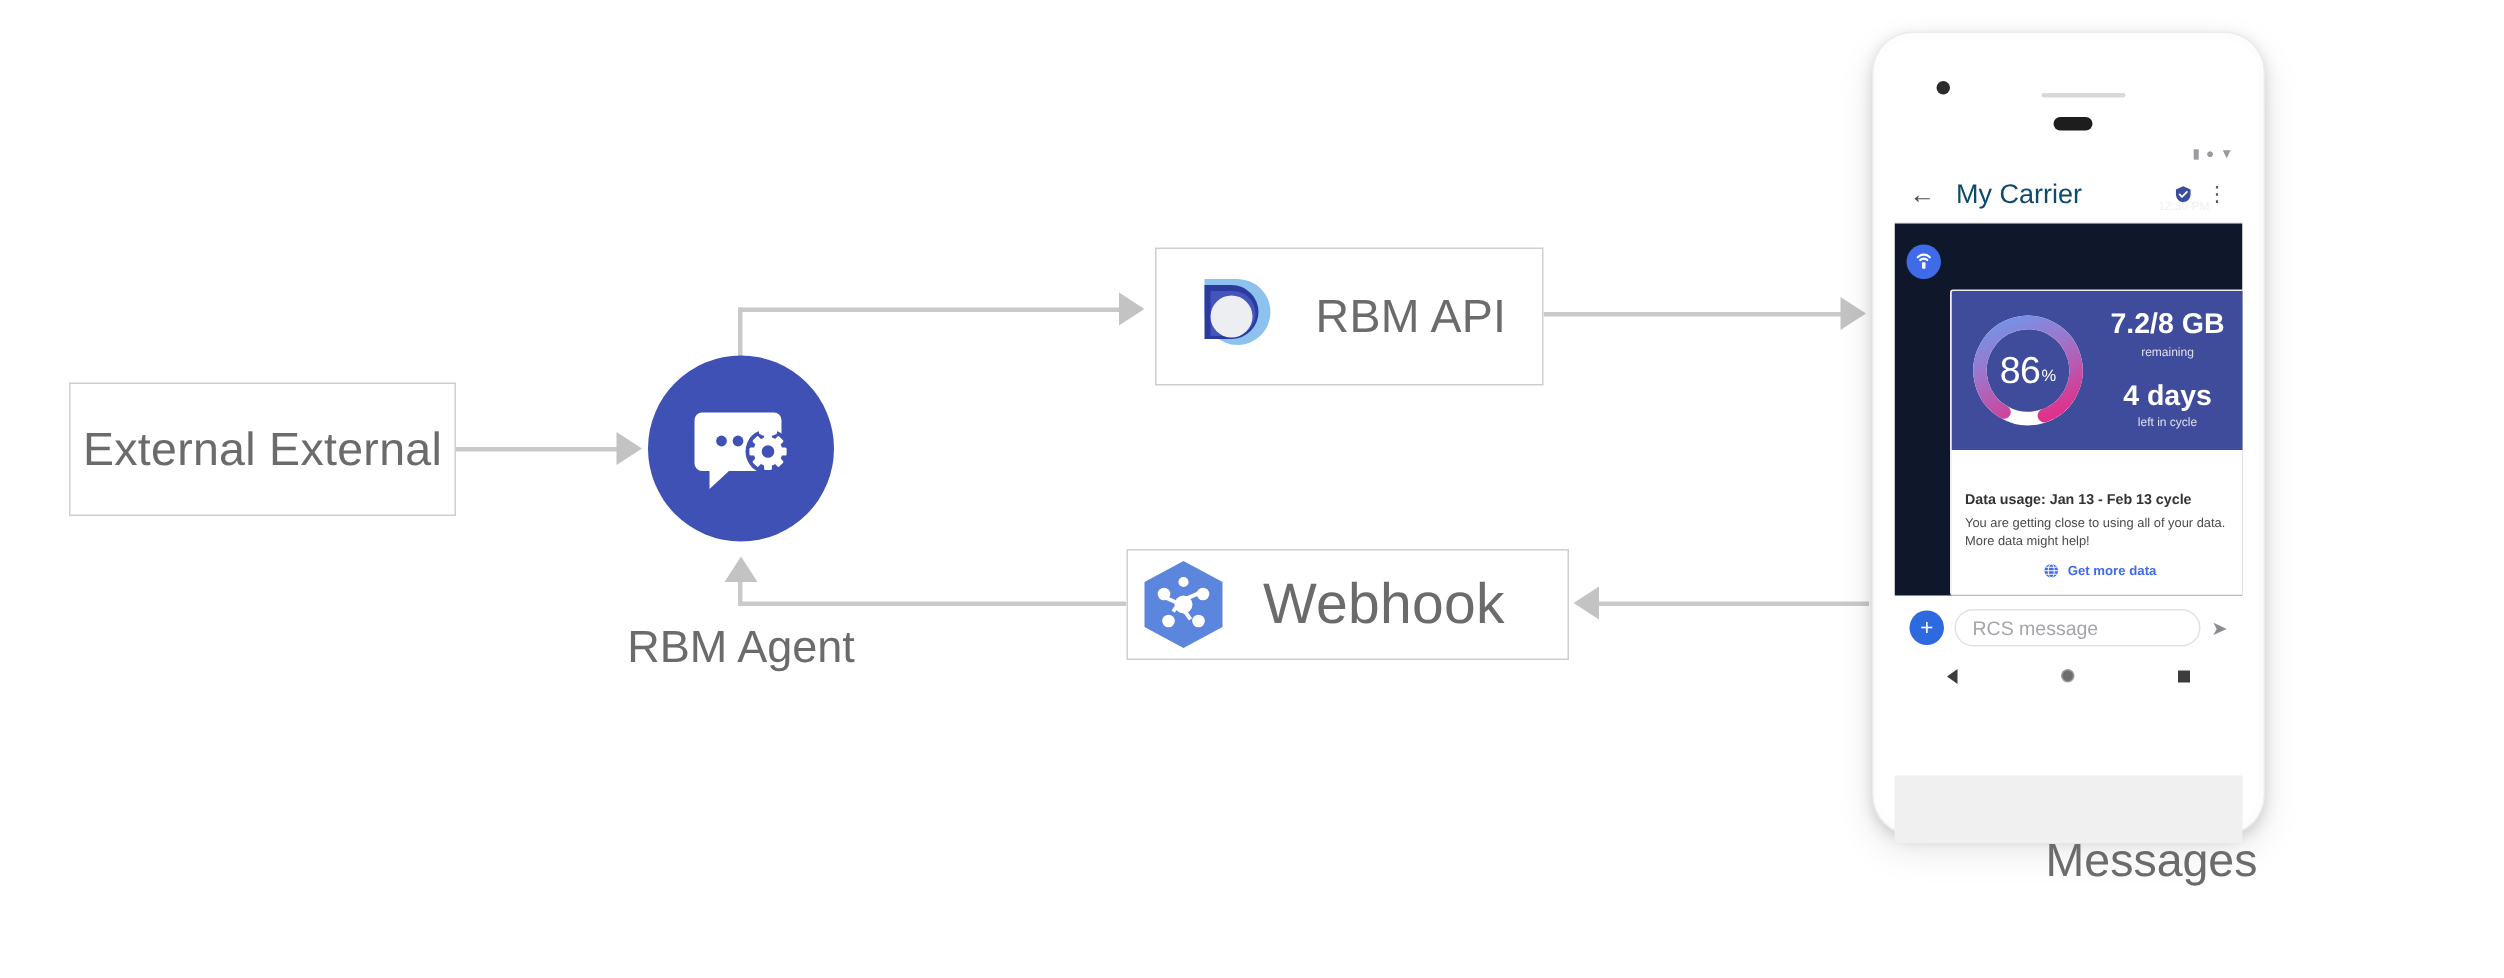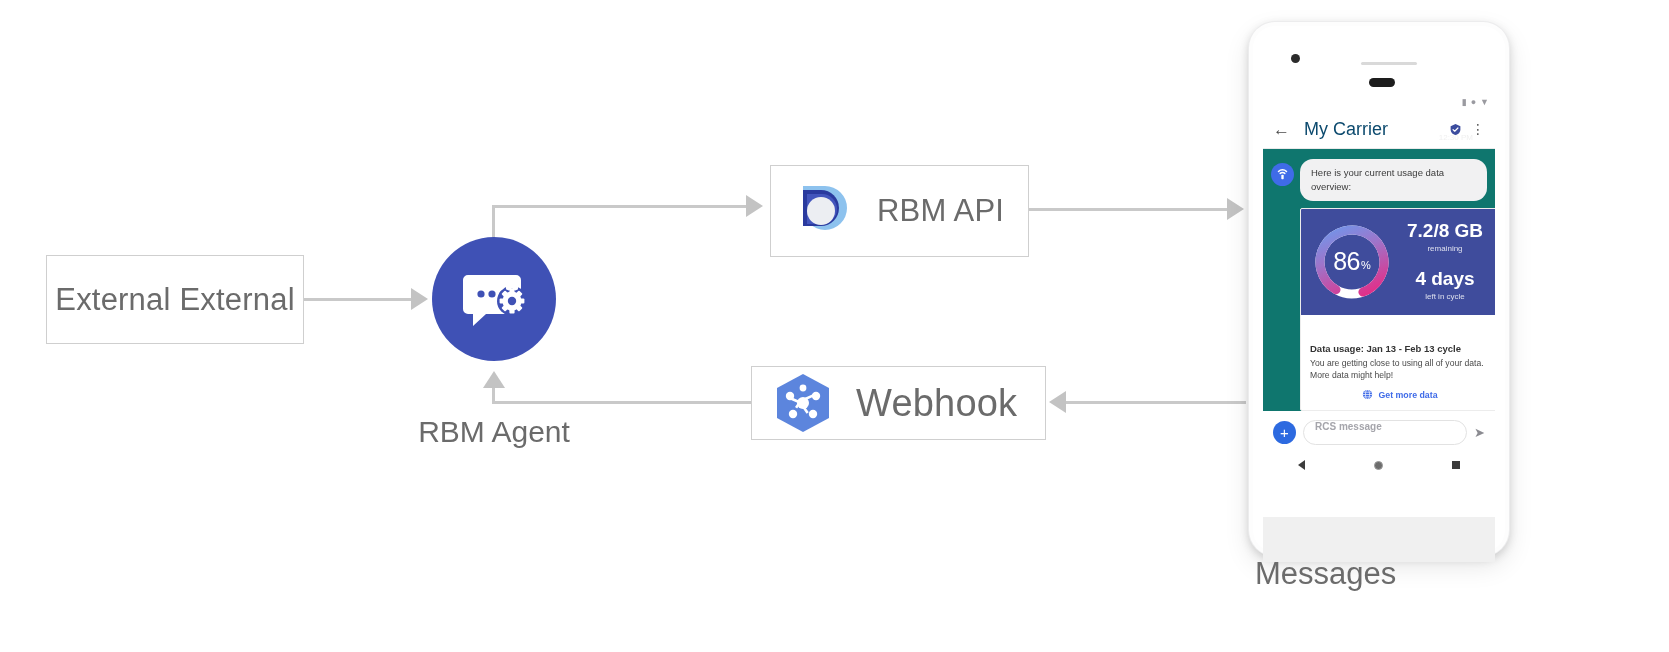--- a/index.html
+++ b/index.html
@@ -22,21 +22,21 @@
 
   
   #external-trigger{left:46px;top:255px;width:258px;height:89px;justify-content:center;}
   #external-trigger .node-label{font-size:31px;}
 
   
   #rbm-api-box{left:770px;top:165px;width:259px;height:92px;padding-left:16px;}
   #rbm-api-box .node-label{font-size:31px;margin-left:24px;}
 
   
-  #webhook-box{left:751px;top:366px;width:295px;height:74px;padding-left:14px;}
+  #webhook-box{left:751px;top:366px;width:295px;height:74px;}
   #webhook-box .node-label{font-size:38px;margin-left:16px;}
 
   
   #rbm-agent{
     position:absolute;left:432px;top:237px;width:124px;height:124px;
     border-radius:50%;background:#3f51b5;
   }
   #rbm-agent-caption{
     position:absolute;left:380px;top:415px;width:228px;text-align:center;
     font-size:30px;font-weight:300;color:#6b6b6b;
@@ -72,21 +72,21 @@
 
   
   #app-bar{height:38px;display:flex;align-items:center;padding:0 10px;background:#fff;border-bottom:1px solid #eaeaea;}
   #back-icon{font-size:17px;color:#4a4a4a;line-height:1;}
   #app-bar-title{margin-left:14px;font-size:18px;color:#0c4a6e;flex:1;}
   .appbar-right{display:flex;align-items:center;gap:9px;}
   #shield-icon svg{display:block;}
   #overflow-icon{color:#5a5a5a;font-size:14px;letter-spacing:0;line-height:1;}
 
   
-  #conversation{padding:10px 8px 0 8px;background:#0f766e;position:relative;}
+  #conversation{padding:10px 8px 0 8px;background:#0f172a;position:relative;}
   #timestamp{position:absolute;right:22px;top:-16px;font-size:8px;color:#f0f0f0;}
   .msg-row{display:flex;align-items:flex-start;gap:6px;}
   #agent-avatar{
     width:23px;height:23px;border-radius:50%;background:#3f6be8;flex:0 0 23px;
     display:flex;align-items:center;justify-content:center;margin-top:4px;
   }
   #bubble-text{
     background:#f1f1f2;border-radius:13px;padding:7px 11px;
     font-size:9.5px;line-height:1.45;color:#3b3b3b;max-width:166px;
   }
@@ -111,32 +111,32 @@
   #card-desc{font-size:8.6px;color:#4a4a4a;line-height:1.45;}
   #card-action{display:flex;align-items:center;justify-content:center;gap:5px;padding:8px 0 3px 0;}
   #globe-icon svg{display:block;}
   #card-action-label{font-size:8.8px;color:#3f6be8;font-weight:bold;}
 
   
   #composer{display:flex;align-items:center;gap:7px;padding:9px 10px 7px 10px;background:#fff;}
   #plus-button{width:23px;height:23px;border-radius:50%;background:#2d6ae0;color:#fff;display:flex;align-items:center;justify-content:center;font-size:15px;line-height:1;flex:0 0 23px;}
   #rcs-input{
     flex:1;height:23px;border:1px solid #e2e2e2;border-radius:13px;
-    display:flex;padding:0 11px;font-size:10px;color:#a5a5ab;font-weight:bold;
+    display:flex;align-items:center;padding:0 11px;font-size:13px;color:#a5a5ab;
   }
   #send-icon{color:#8b8b91;font-size:13px;line-height:1;}
 
   
   #nav-bar{display:flex;align-items:center;justify-content:space-around;height:26px;background:#fff;}
   #nav-back{width:0;height:0;border-top:5px solid transparent;border-bottom:5px solid transparent;border-right:7px solid #3c3c3c;}
   #nav-home{width:9px;height:9px;border-radius:50%;background:#6d6d6d;border:1.5px solid #9b9b9b;box-sizing:border-box;}
   #nav-recent{width:8px;height:8px;background:#3c3c3c;}
 
   #phone-caption{
-    position:absolute;left:1255px;top:556px;width:250px;text-align:left;
+    position:absolute;left:1255px;top:556px;width:250px;text-align:right;
     font-size:31px;font-weight:300;color:#6b6b6b;
   }
 </style>
 </head>
 <body>
 
 <div id="stage">
 
   <div class="conn conn-h" style="left:304px;top:298px;width:109px;"></div>
   <div class="arrow arrow-r" style="left:411px;top:288px;"></div>
@@ -244,21 +244,20 @@
         <div id="timestamp">12:30 PM</div>
 
         <div class="msg-row">
           <div id="agent-avatar">
             <svg width="15" height="15" viewBox="0 0 24 24">
               <path d="M5.6 7.2 a9 9 0 0 1 12.8 0" fill="none" stroke="#fff" stroke-width="2.4" stroke-linecap="round"></path>
               <path d="M8.3 10.2 a5.2 5.2 0 0 1 7.4 0" fill="none" stroke="#fff" stroke-width="2.4" stroke-linecap="round"></path>
               <rect x="10.1" y="12.4" width="3.8" height="7.2" rx="1.2" fill="#fff"></rect>
             </svg>
           </div>
-          <div id="bubble-text">Here is your current usage data overview:</div>
         </div>
 
         <div id="rich-card">
           <div id="card-hero">
             <div id="gauge">
               <svg width="84" height="84" viewBox="0 0 84 84">
                 <defs>
                   <linearGradient id="gaugeGrad" x1="0%" y1="100%" x2="75%" y2="0%">
                     <stop offset="0%" stop-color="#6b9aee"></stop>
                     <stop offset="45%" stop-color="#9f74c9"></stop>

